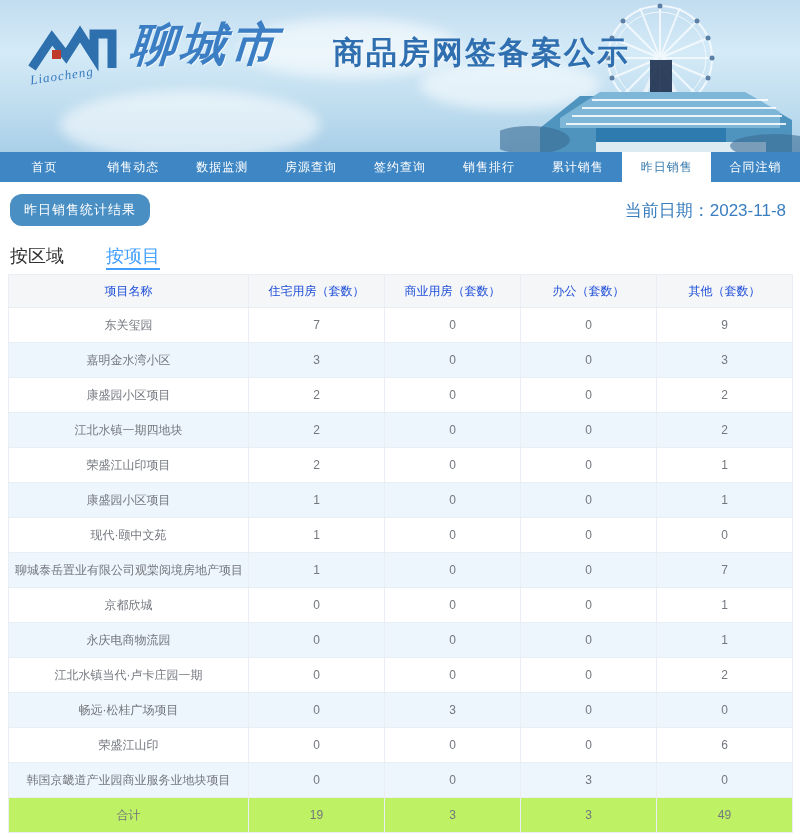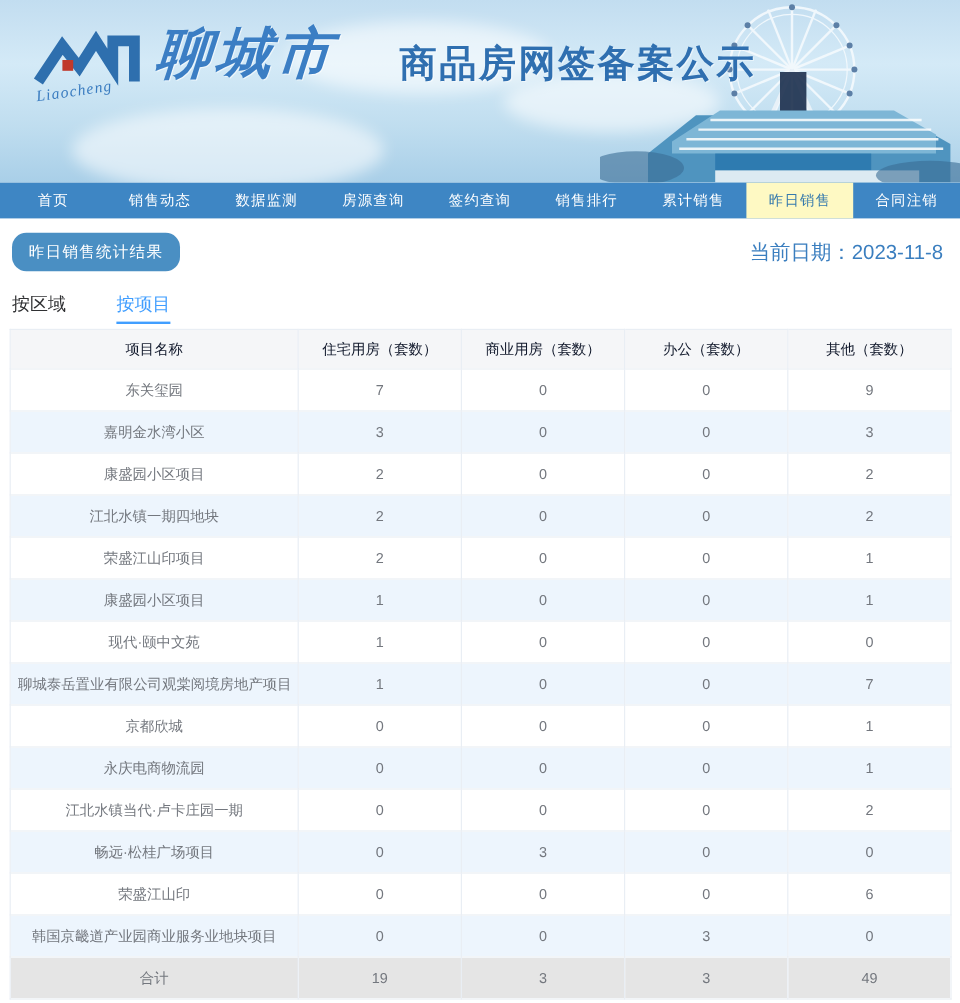--- a/index.html
+++ b/index.html
@@ -30,49 +30,49 @@
     position:absolute; left:300px; top:32px; font-size:31px; font-weight:bold;
     color:#2f6fb0; letter-spacing:2px; text-shadow:1px 1px 0 rgba(255,255,255,.5);margin-left:33px;
   }
   .scene { position:absolute; right:0; top:0; }
   
   .nav { display:flex; width:800px; height:30px; background:#3e86c4; }
   .nav-item {
     flex:1 1 0; display:flex; align-items:center; justify-content:center;
     color:#ffffff; font-size:12px; letter-spacing:1px; cursor:pointer; height:30px;
   }
-  .nav-item.active { background:#fef9c3; color:#3579ad; }
+  .nav-item.active { background:#ffffff; color:#3579ad; }
   
   .section-head {
     display:flex; justify-content:space-between; align-items:center;
     padding:12px 14px 0 10px; height:44px;
   }
   .section-badge {
     background:#4a8fc3; color:#ffffff; font-size:13px; letter-spacing:1px;
     padding:7px 14px; border-radius:12px;
   }
   .current-date { font-size:17px; color:#3a7ebf; }
   
   .tabs { display:flex; padding:18px 0 0 10px; height:44px; }
-  .tab { font-size:15px; margin-right:42px; padding-bottom:8px; cursor:pointer; color:#303133; }
+  .tab { font-size:18px; margin-right:42px; padding-bottom:8px; cursor:pointer; color:#303133; }
   .tab.active { color:#409eff; border-bottom:2px solid #409eff; }
   
   .table-wrap { padding:4px 8px 0 8px; }
   table { width:784px; border-collapse:collapse; table-layout:fixed; }
   col.c-name  { width:240px; }
   col.c-num   { width:136px; }
   th,td {
     border:1px solid #e9eef4; font-weight:normal; text-align:center;
     font-size:12px; color:#73777e; height:33px; padding:0 6px;
     overflow:hidden; white-space:nowrap;
   }
-  thead th { background:#f5f6f8; height:33px; color:#0f172a; }
+  thead th { background:#f5f6f8; height:33px; color:#1d4ed8; }
   tbody td { height:35px; background:#ffffff; }
   tbody tr:nth-child(even) td { background:#edf5fd; }
-  tbody tr.total-row td { background:#e5e5e5; }
+  tbody tr.total-row td { background:#bef264; }
 </style>
 </head>
 <body>
 
 <div class="banner">
   <div class="cloud" style="left:240px;top:18px;width:220px;height:60px;"></div>
   <div class="cloud" style="left:60px;top:90px;width:260px;height:70px;"></div>
   <div class="cloud" style="left:420px;top:60px;width:180px;height:50px;"></div>
 
   <svg class="scene" width="300" height="152" viewBox="0 0 300 152">

